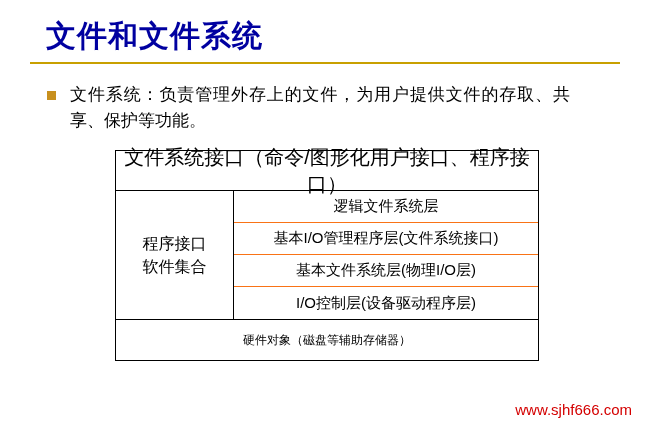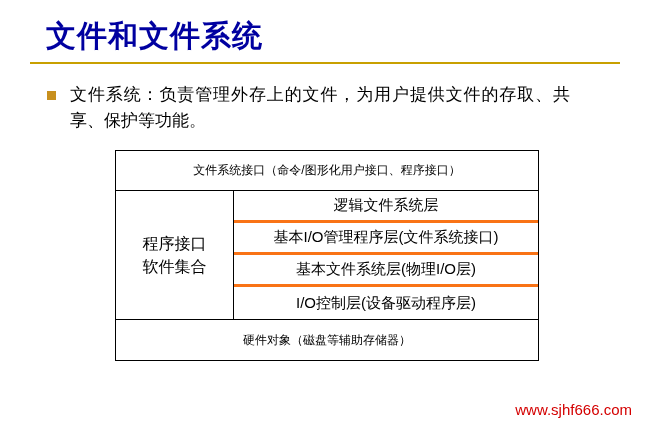--- a/index.html
+++ b/index.html
@@ -85,21 +85,21 @@
     color: #000000;
     padding: 2px 4px;
   }
   .top-row {
     height: 40px;
     border-bottom: 1px solid #000000;
   }
   .top-row .dcell {
     width: 100%;
     height: 100%;
-    font-size: 12px;
+    font-size: 20px;
   }
   .mid-wrap {
     display: flex;
     width: 100%;
     border-bottom: 1px solid #000000;
     box-sizing: border-box;
   }
   .mid-left {
     width: 118px;
     border-right: 1px solid #000000;
@@ -111,21 +111,21 @@
     font-size: 16px;
     line-height: 1.45;
     text-align: center;
   }
   .mid-right {
     flex: 1 1 auto;
     box-sizing: border-box;
   }
   .mid-right .drow {
     height: 32px;
-    border-bottom: 3px solid #f97316;
+    border-bottom: 1px solid #f97316;
     box-sizing: border-box;
   }
   .mid-right .drow:last-child {
     border-bottom: none;
   }
   .mid-right .dcell {
     width: 100%;
     height: 100%;
   }
   .bottom-row {

